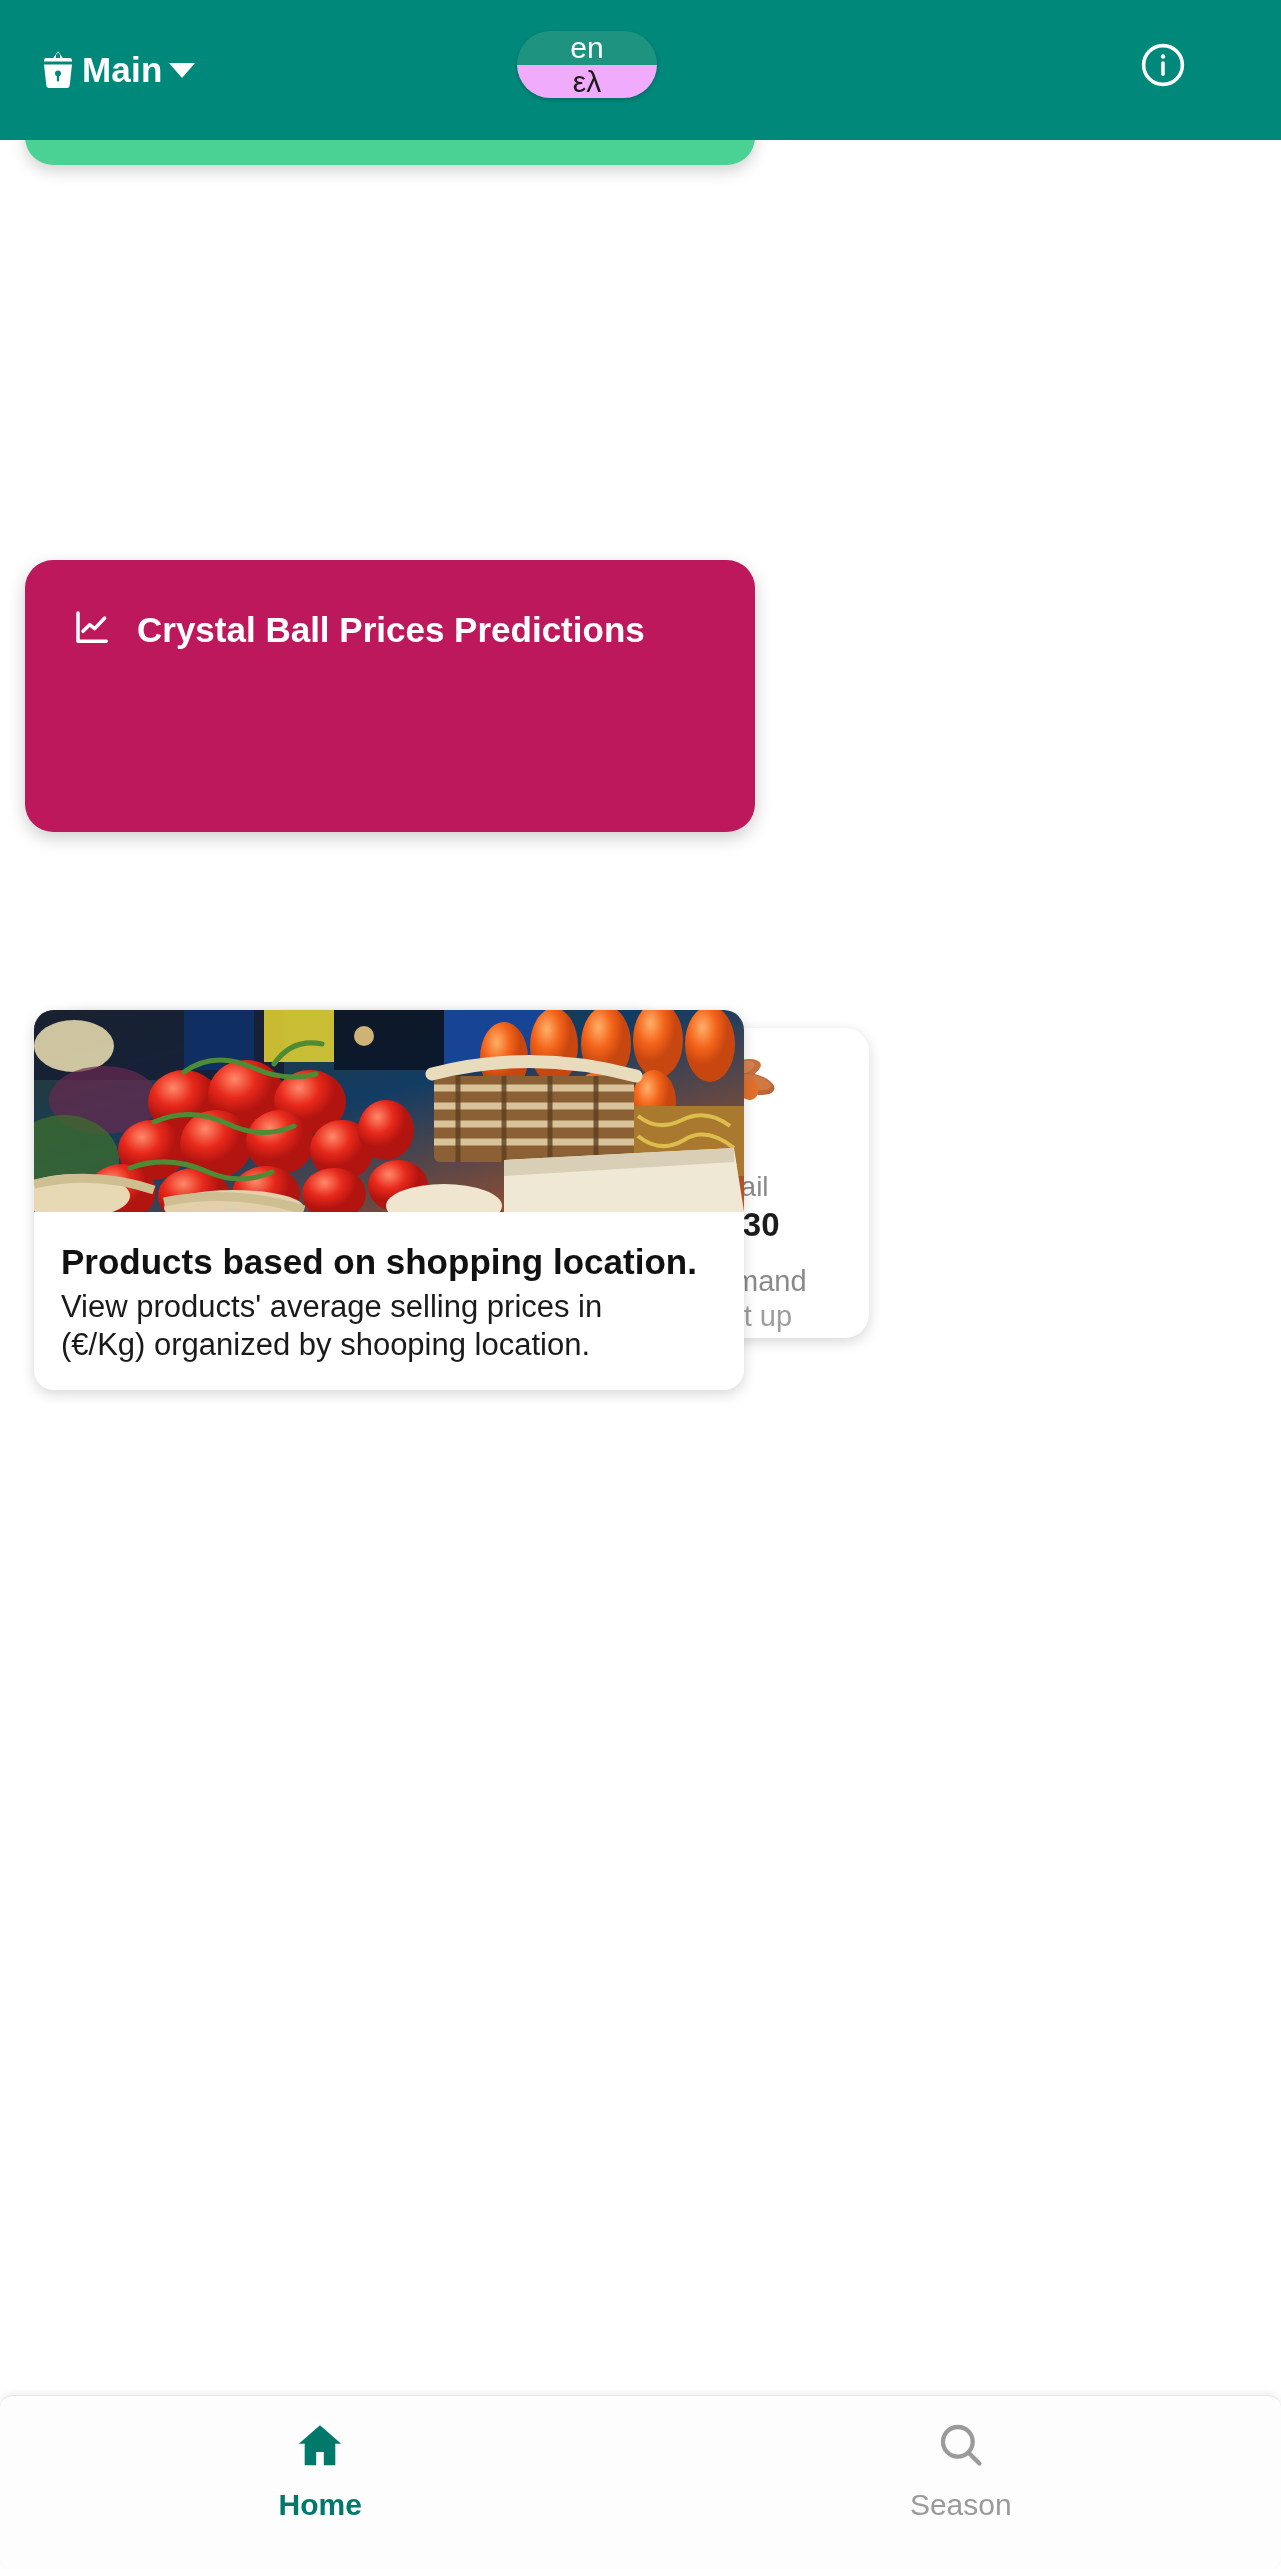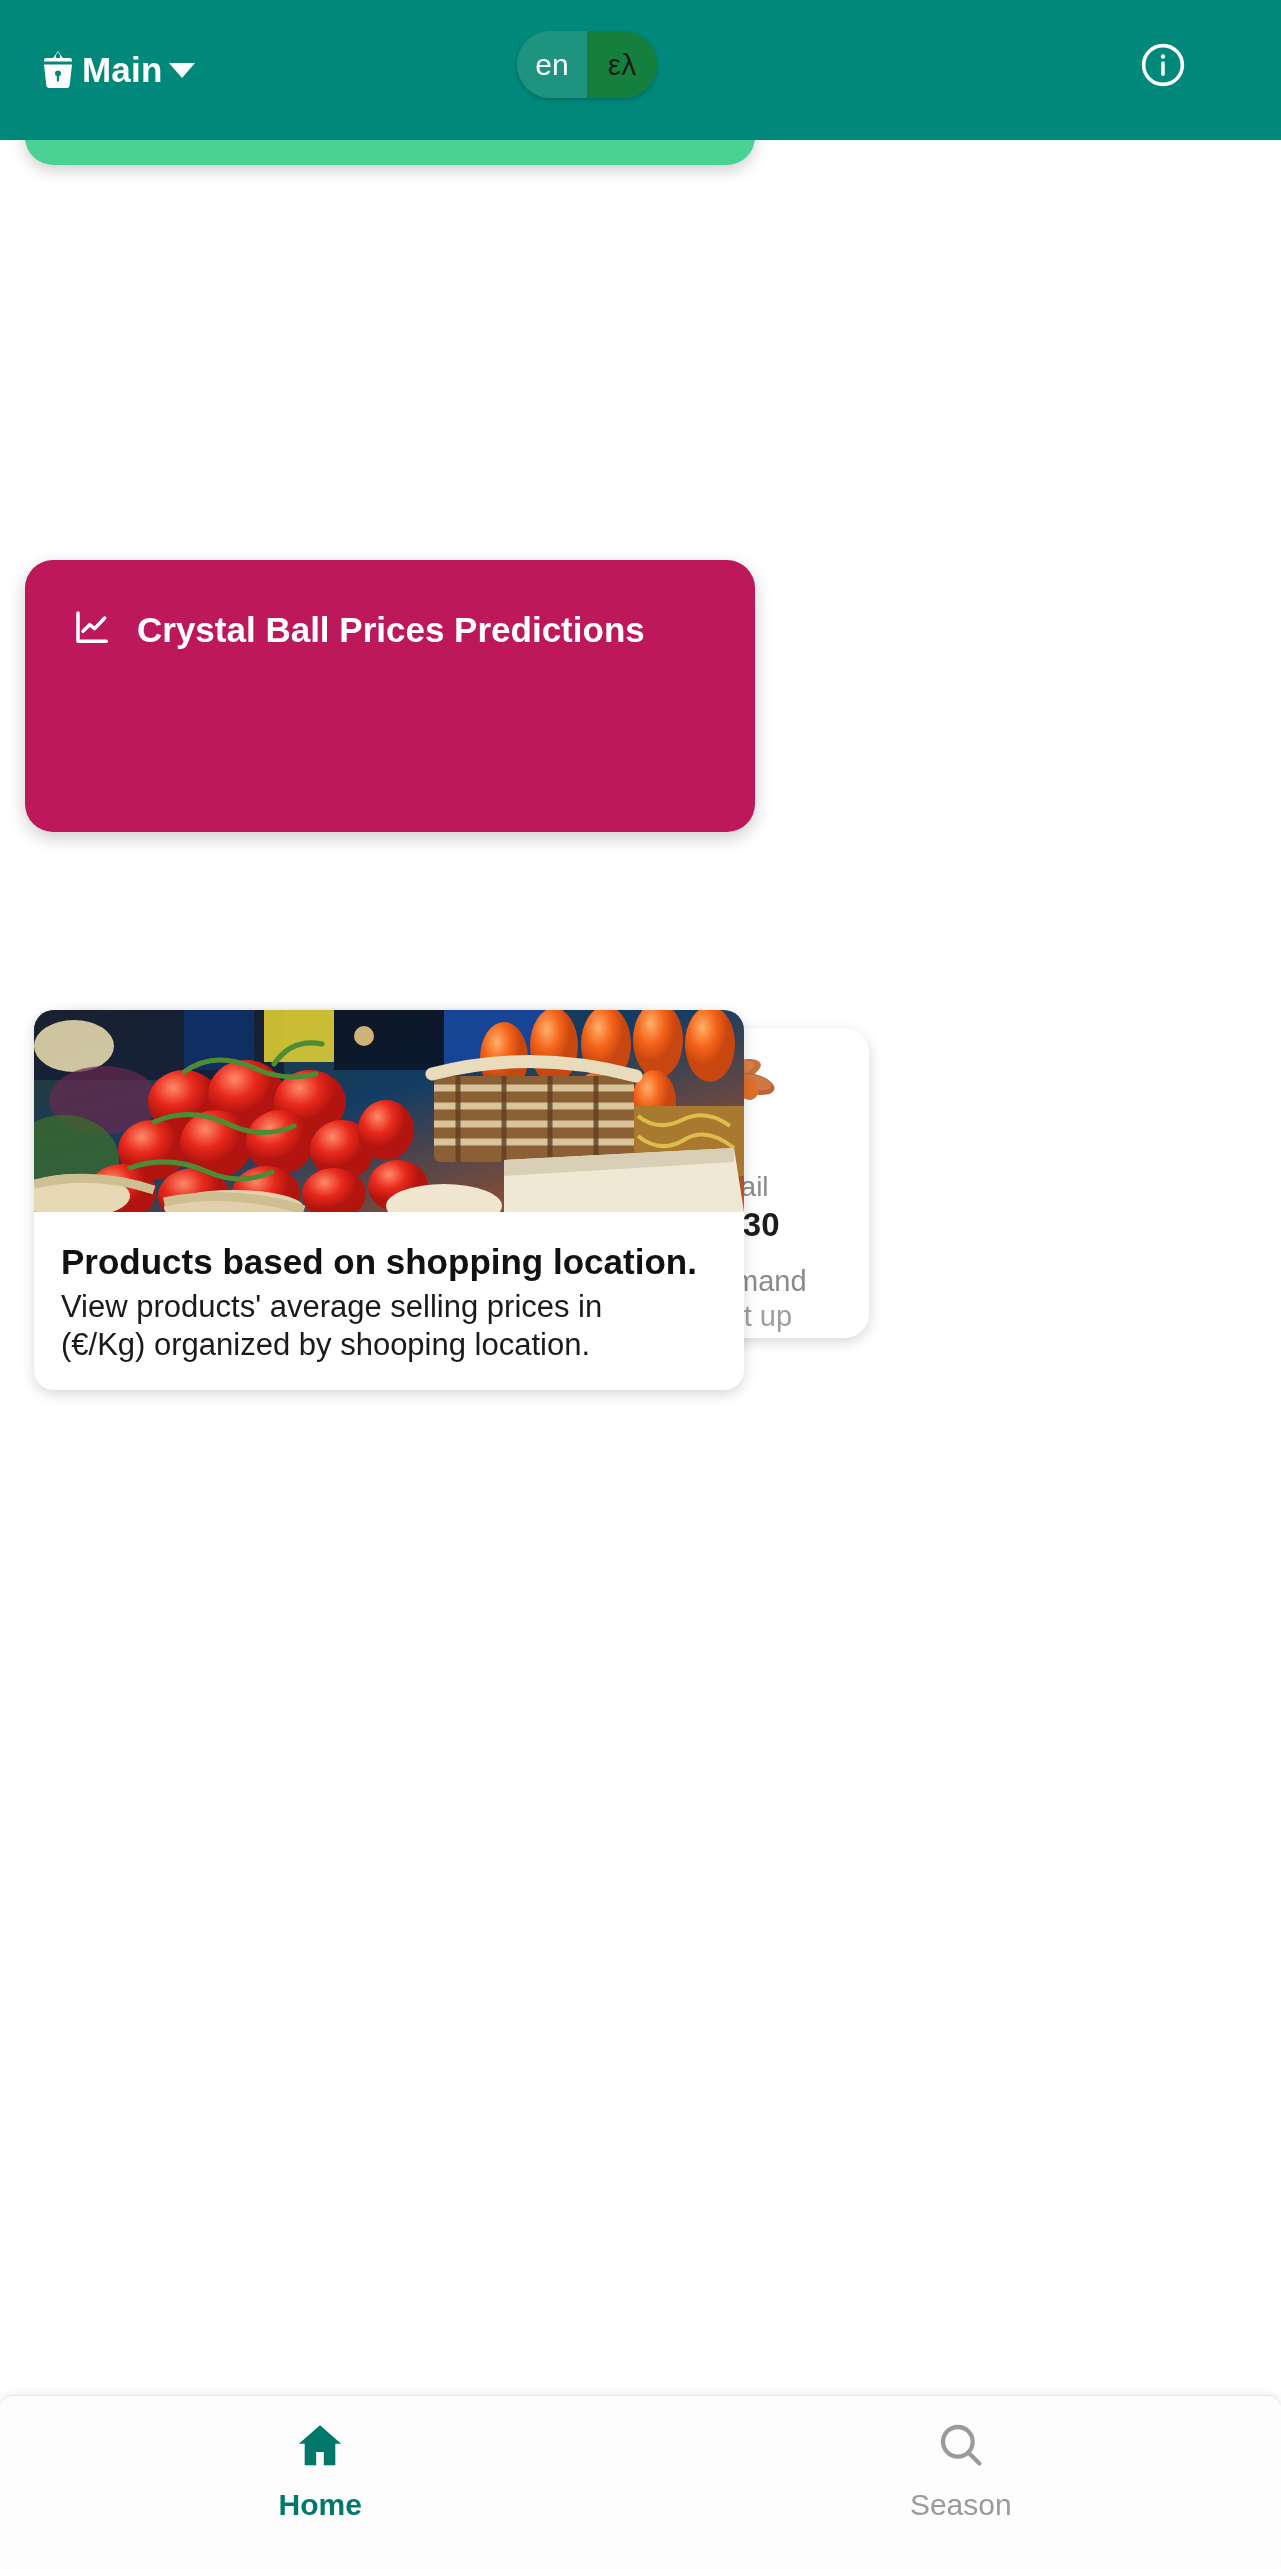--- a/index.html
+++ b/index.html
@@ -19,26 +19,26 @@
     z-index:40;
   }
   .bar-left{ display:flex; align-items:center; margin-left:34px; }
   .basket-icon{ width:48px; height:48px; display:block; }
   .bar-title{ color:#fff; font-size:35px; font-weight:bold; letter-spacing:.2px; }
   .caret{ width:0;height:0;border-left:13px solid transparent;border-right:13px solid transparent;border-top:15px solid #fff; margin-left:6px; }
 
   .lang-toggle{
     position:absolute; left:517px; top:31px;
     width:140px; height:67px; border-radius:34px; overflow:hidden;
-    display:flex; box-shadow:0 2px 5px rgba(0,0,0,.22);
+    display:flex; box-shadow:0 2px 5px rgba(0,0,0,.22);flex-direction:column;
   }
   .lang-seg{ flex:1; display:flex; align-items:center; justify-content:center;
     font-size:30px; }
   .lang-seg.off{ background:#1e9480; color:#ffffff; }
-  .lang-seg.on{ background:#15803d; color:#1b1b1b; }
+  .lang-seg.on{ background:#f0abfc; color:#1b1b1b; }
 
   .info-icon{
     position:absolute; left:1138px; top:40px; width:50px; height:50px;
   }
 
   
   #green-card{
     position:absolute; left:25px; top:-120px; width:730px; height:285px;
     background:#4ad295; border-radius:28px;
     box-shadow:0 6px 16px rgba(0,0,0,.18);

